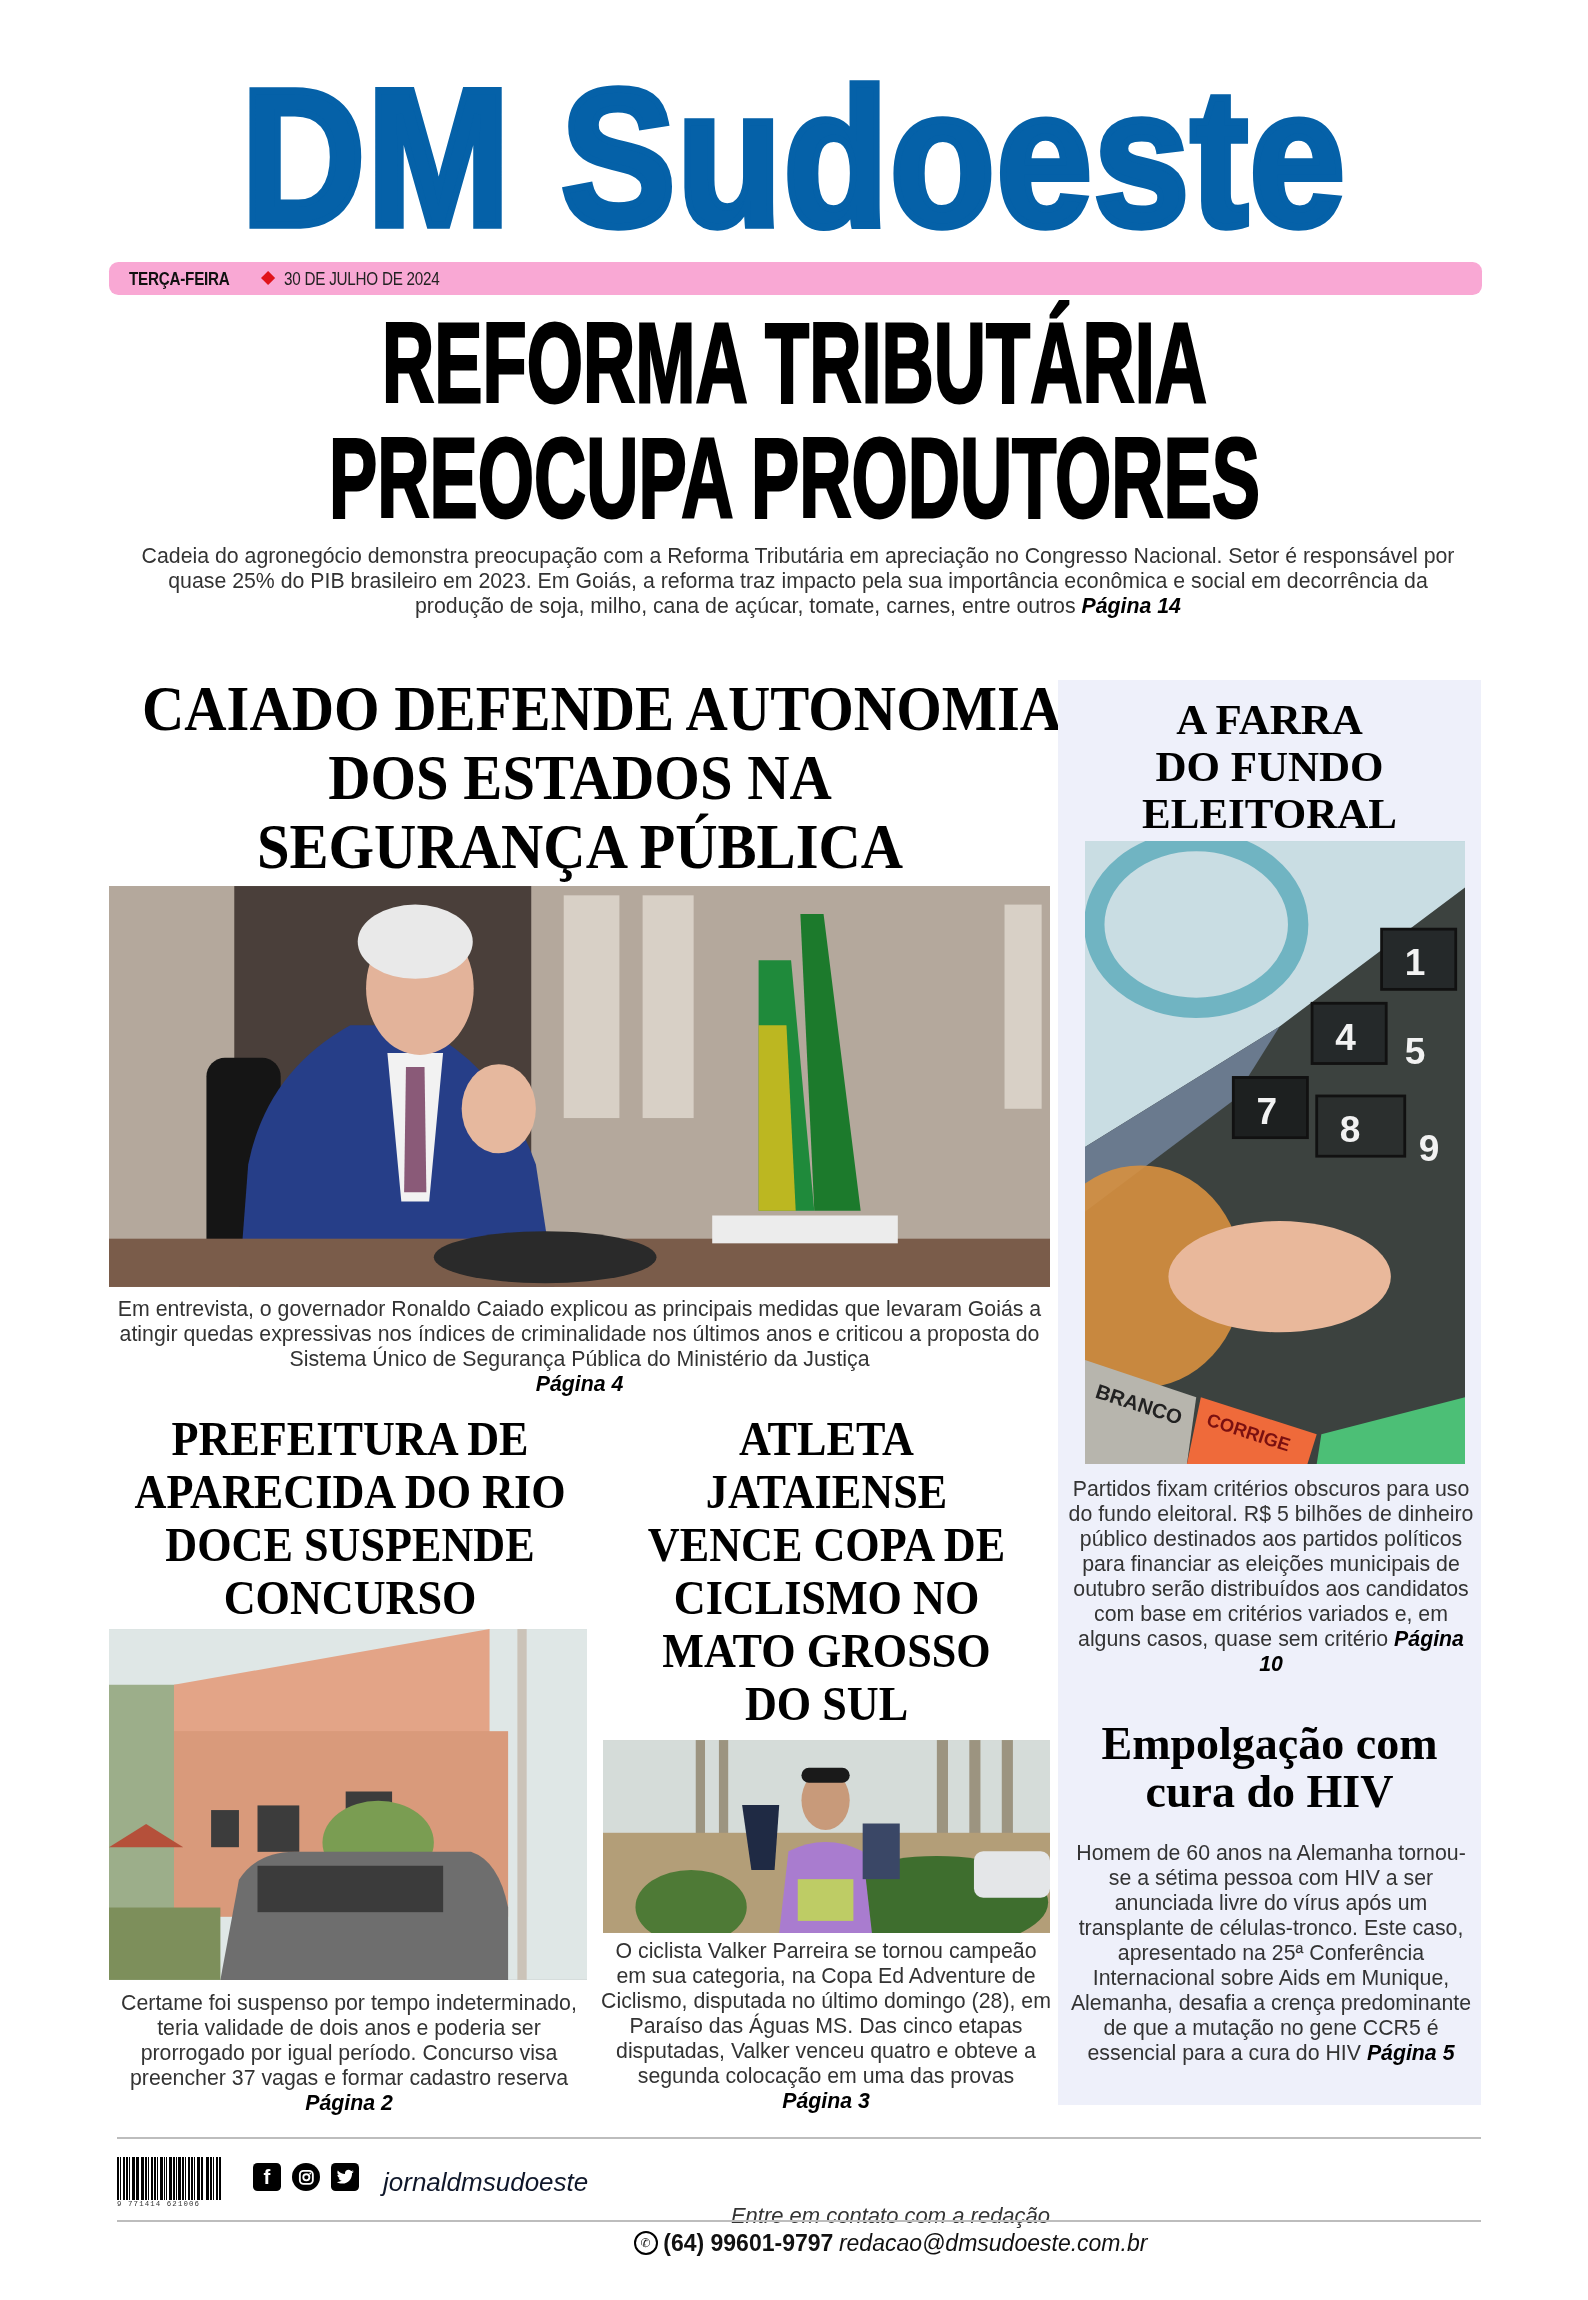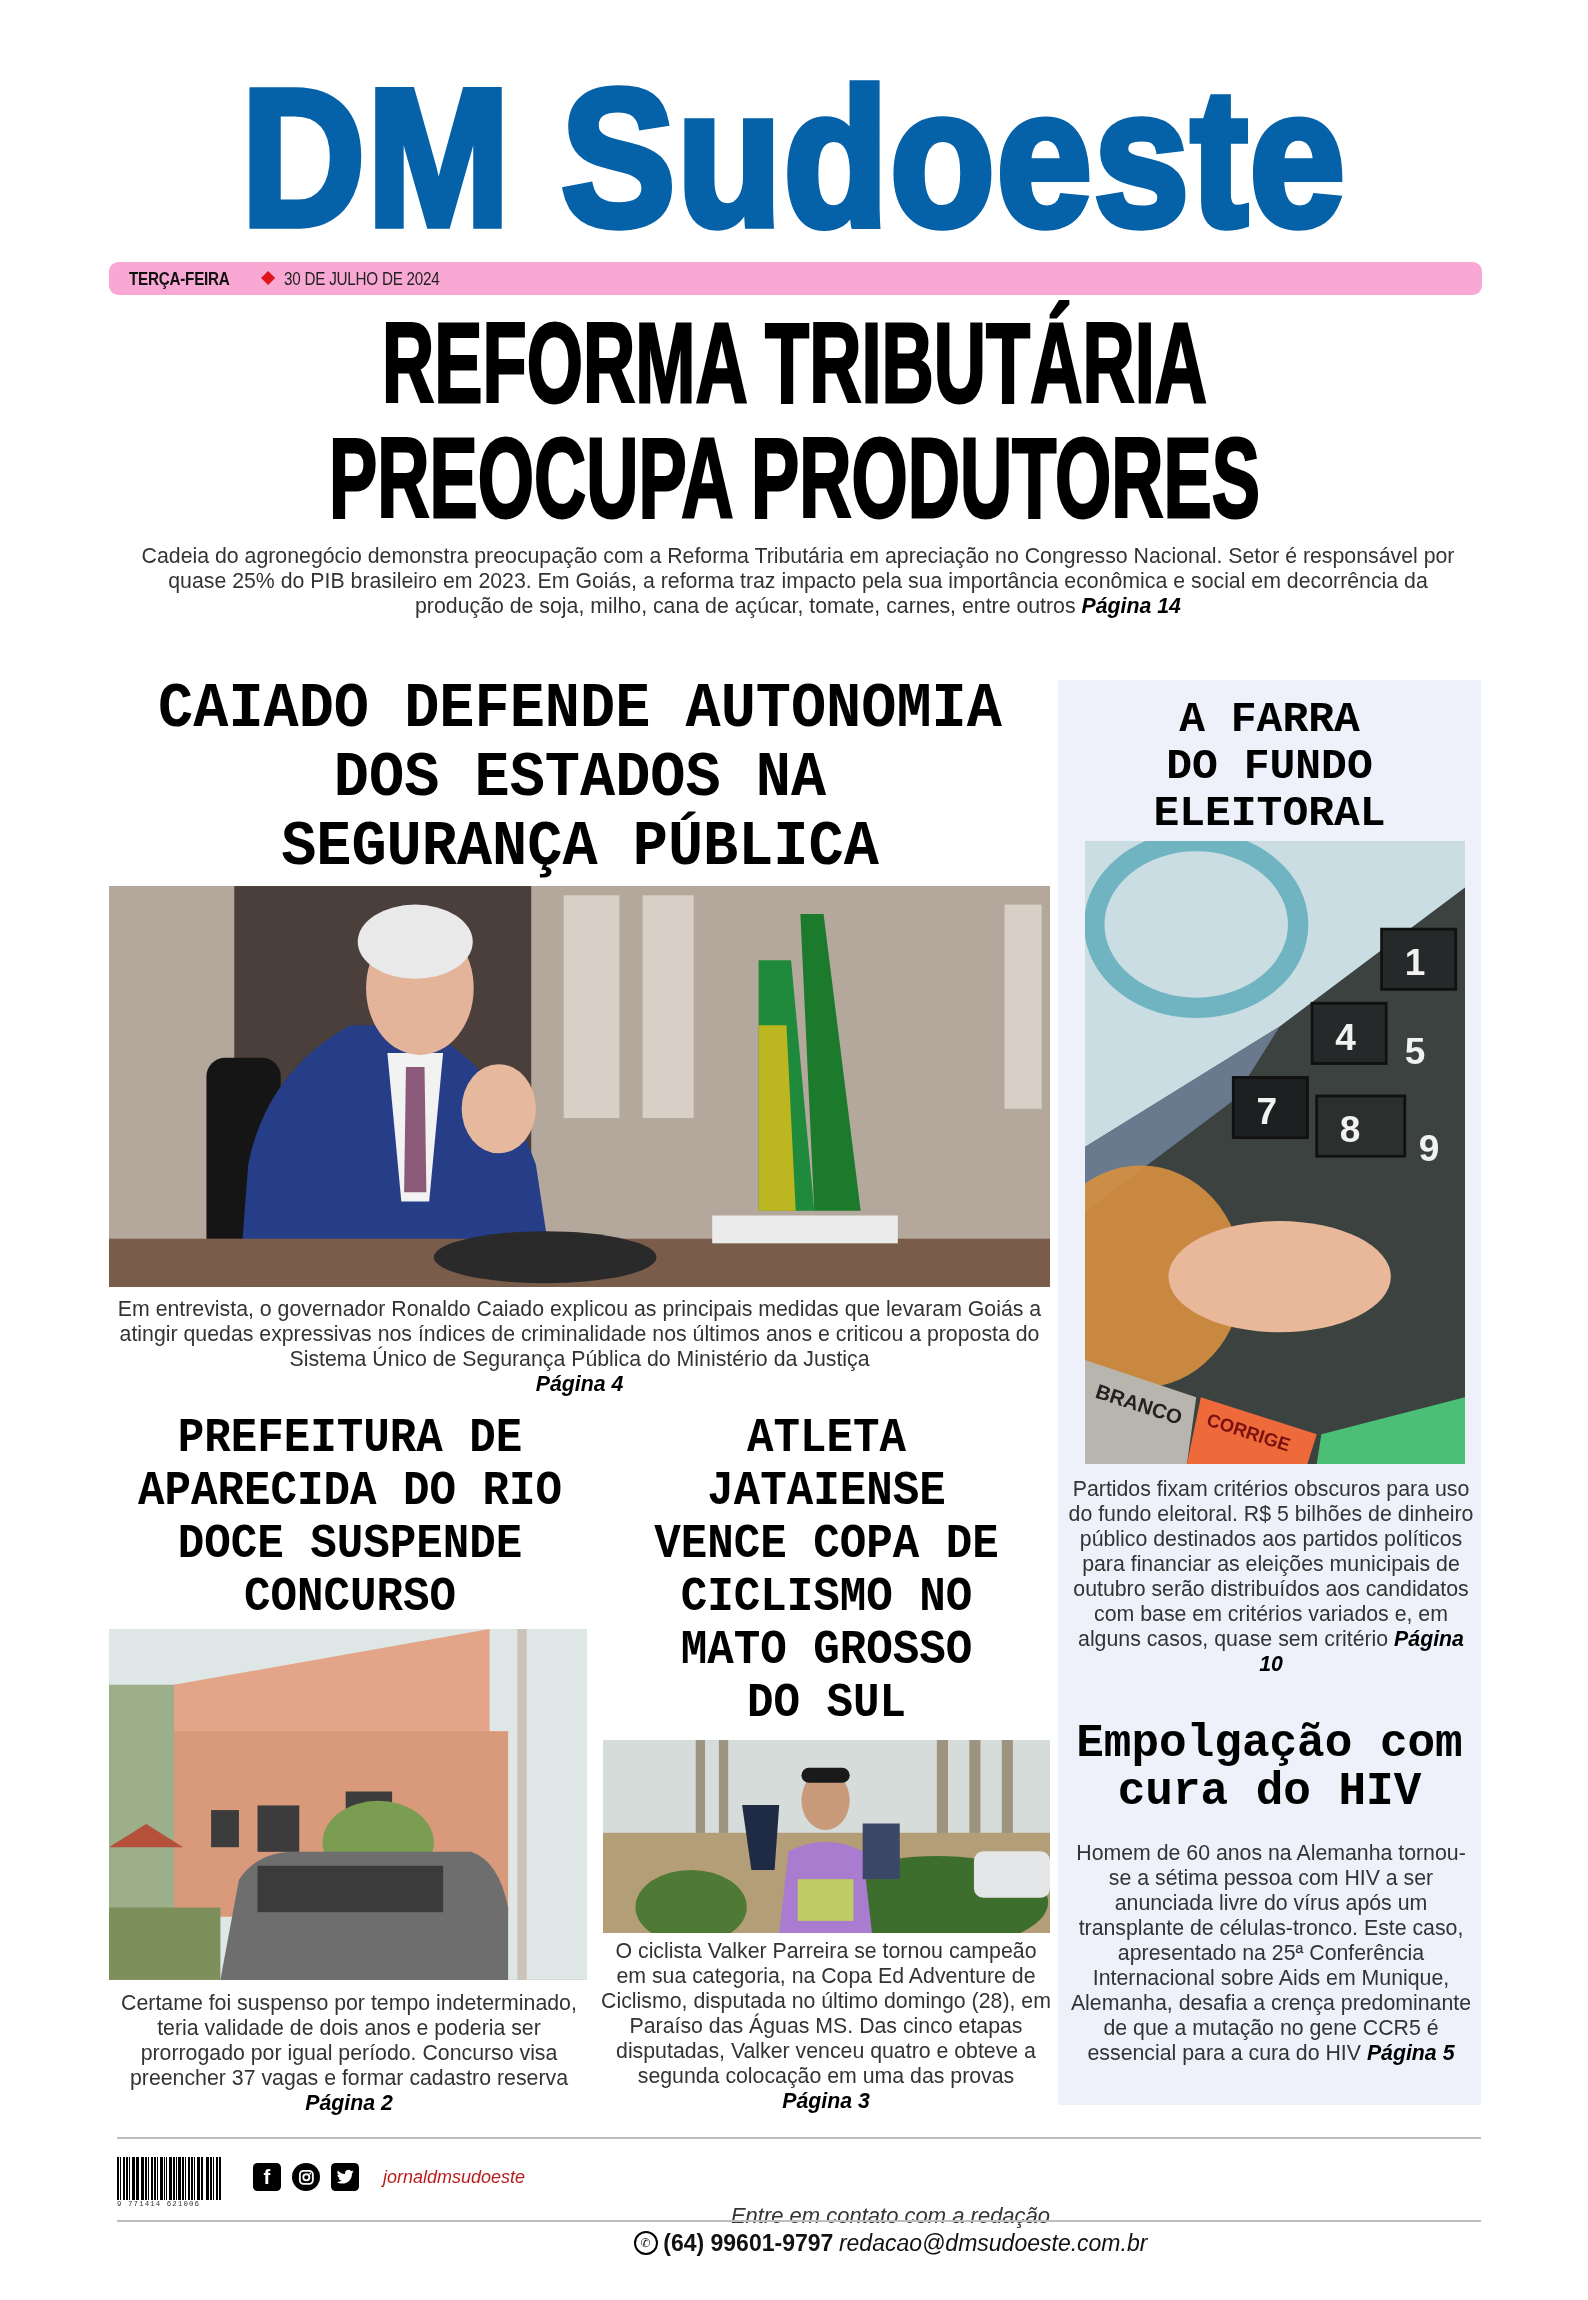--- a/index.html
+++ b/index.html
@@ -44,21 +44,21 @@
   .main-headline span { display: block; transform: scaleX(0.64); transform-origin: center; white-space: nowrap; -webkit-text-stroke: 2.8px #000; }
 
   .lead {
     left: 130px; top: 544px; width: 1336px;
     text-align: center; font-size: 21.3px; line-height: 25px; color: #333;
   }
   .lead .pg, .caption .pg, .panel-text .pg { font-weight: 900; font-style: italic; color: #000; }
 
   
   .serif-hl {
-    font-family: Liberation Mono, monospace; font-weight: 700;
+    font-family: Liberation Serif, serif; font-weight: 700;
     color: #000; text-align: center;
   }
   .hl-caiado { left: 109px; top: 675px; width: 942px; font-size: 63px; line-height: 69px; }
   .hl-caiado span { display:block; transform: scaleX(0.93); white-space: nowrap; }
 
   .photo { overflow: hidden; }
   .photo-caiado {
     left: 109px; top: 886px; width: 941px; height: 401px;
     background:
       linear-gradient(90deg, rgba(0,0,0,0) 0%, rgba(0,0,0,0) 100%),
@@ -89,21 +89,21 @@
   
   .footer-rule-top { left: 117px; top: 2137px; width: 1364px; height: 1.9px; background: #bdbdbd; }
   .footer-rule-bot { left: 117px; top: 2220px; width: 1364px; height: 1.9px; background: #bdbdbd; }
   .barcode { left: 117px; top: 2157px; width: 104px; height: 52px; }
   .barcode .bars { width: 100%; height: 43px; background: repeating-linear-gradient(90deg, #000 0 1.9px, #fff 1.9px 2.8px, #000 2.8px 3.7px, #fff 3.7px 5.6px, #000 5.6px 8.3px, #fff 8.3px 9.3px); }
   .barcode .num { font-family: "Liberation Mono", monospace; font-size: 7.4px; letter-spacing: 1.1px; color: #333; }
 
   .social { left: 253px; top: 2163px; display: flex; gap: 11px; align-items: center; }
   .sicon { width: 28px; height: 28px; background: #000; border-radius: 4.6px; color: #fff; display:flex; align-items:center; justify-content:center; font-weight: 700; font-size: 20.4px; font-family: "Liberation Sans", sans-serif; }
   .sicon.round { border-radius: 50%; }
-  .handle { left: 383px; top: 2167px; font-size: 18px; font-style: italic; color: #b91c1c; text-align: right; }
+  .handle { left: 383px; top: 2167px; font-size: 26px; font-style: italic; color: #0f172a; text-align: right; }
 
   .contact { left: 612px; top: 2159px; width: 557px; text-align: center; margin-top: 44px; }
   .contact .l1 { font-size: 22px; font-style: italic; color: #333; line-height: 26px; }
   .contact .l2 { font-size: 23px; line-height: 28px; display:flex; justify-content:center; align-items:center; gap:5.6px; }
   .contact .phone { font-weight: 700; }
   .contact .email { font-style: italic; }
   .wa-icon { width: 24px; height: 24px; border: 2.8px solid #000; border-radius: 50%; display:inline-flex; align-items:center; justify-content:center; font-size: 12px; }
 </style>
 </head>
 <body>

